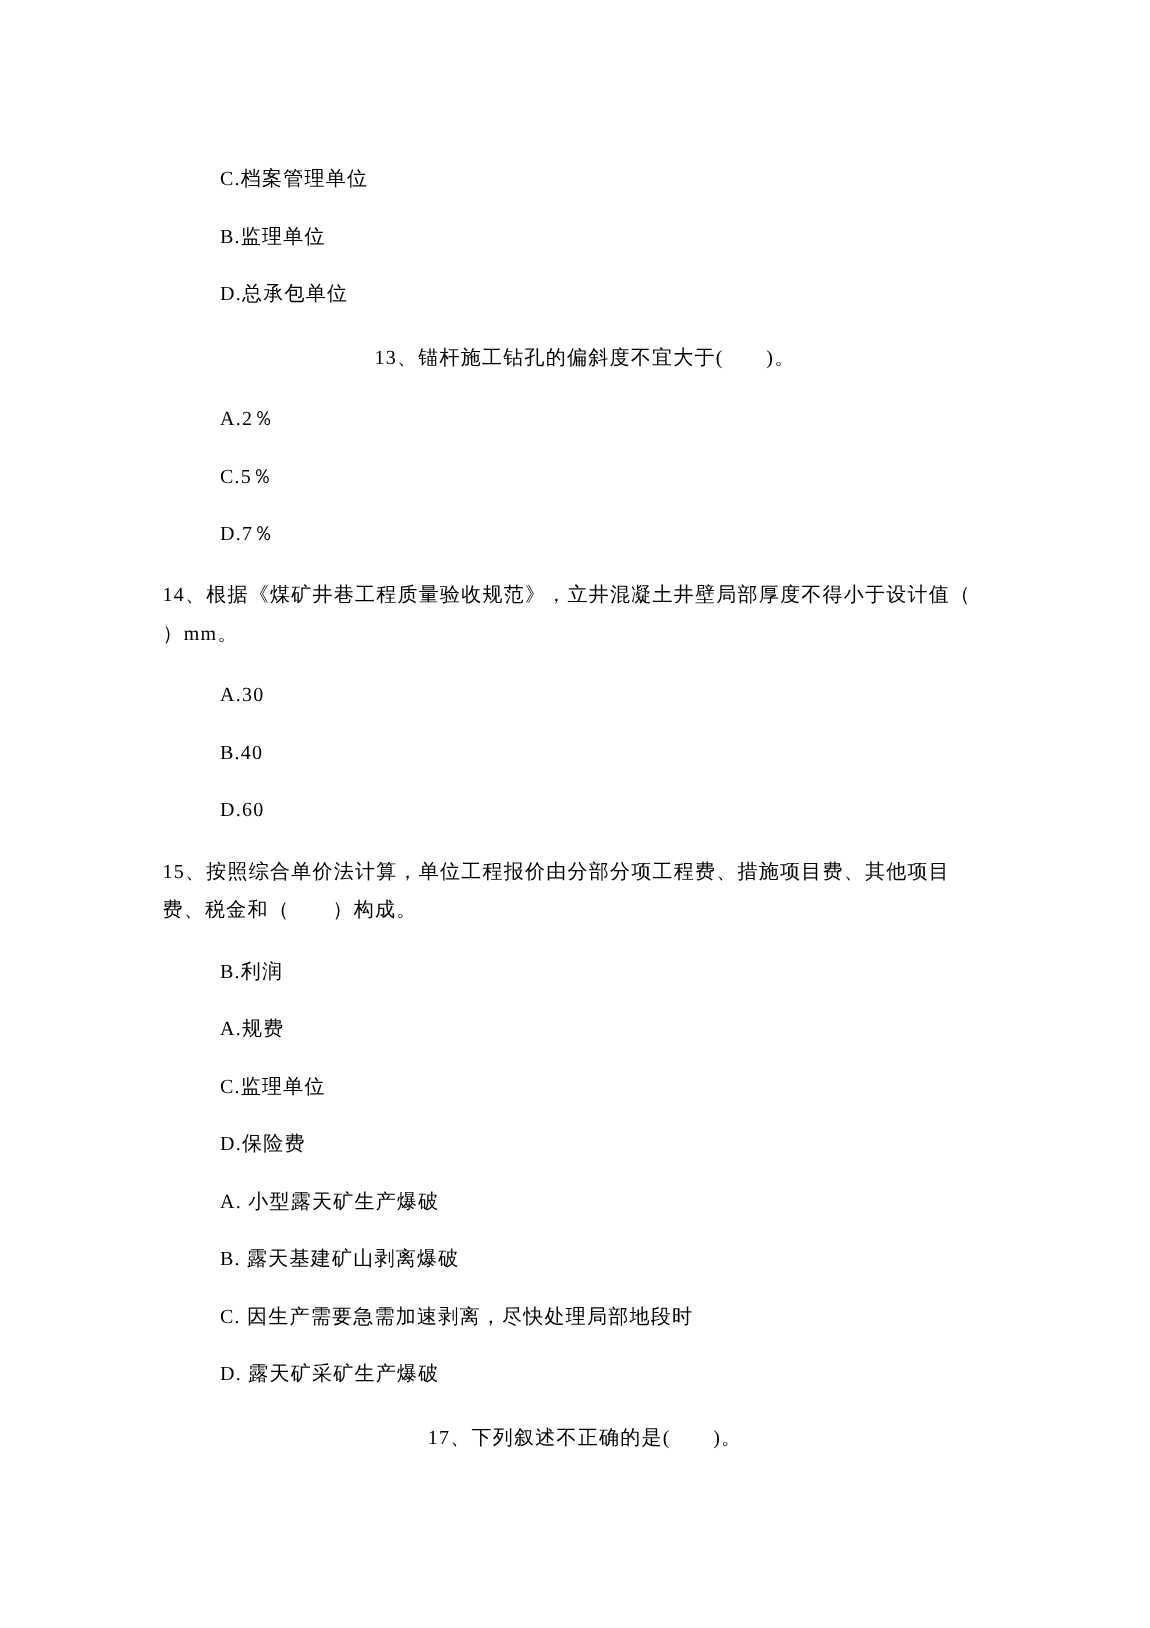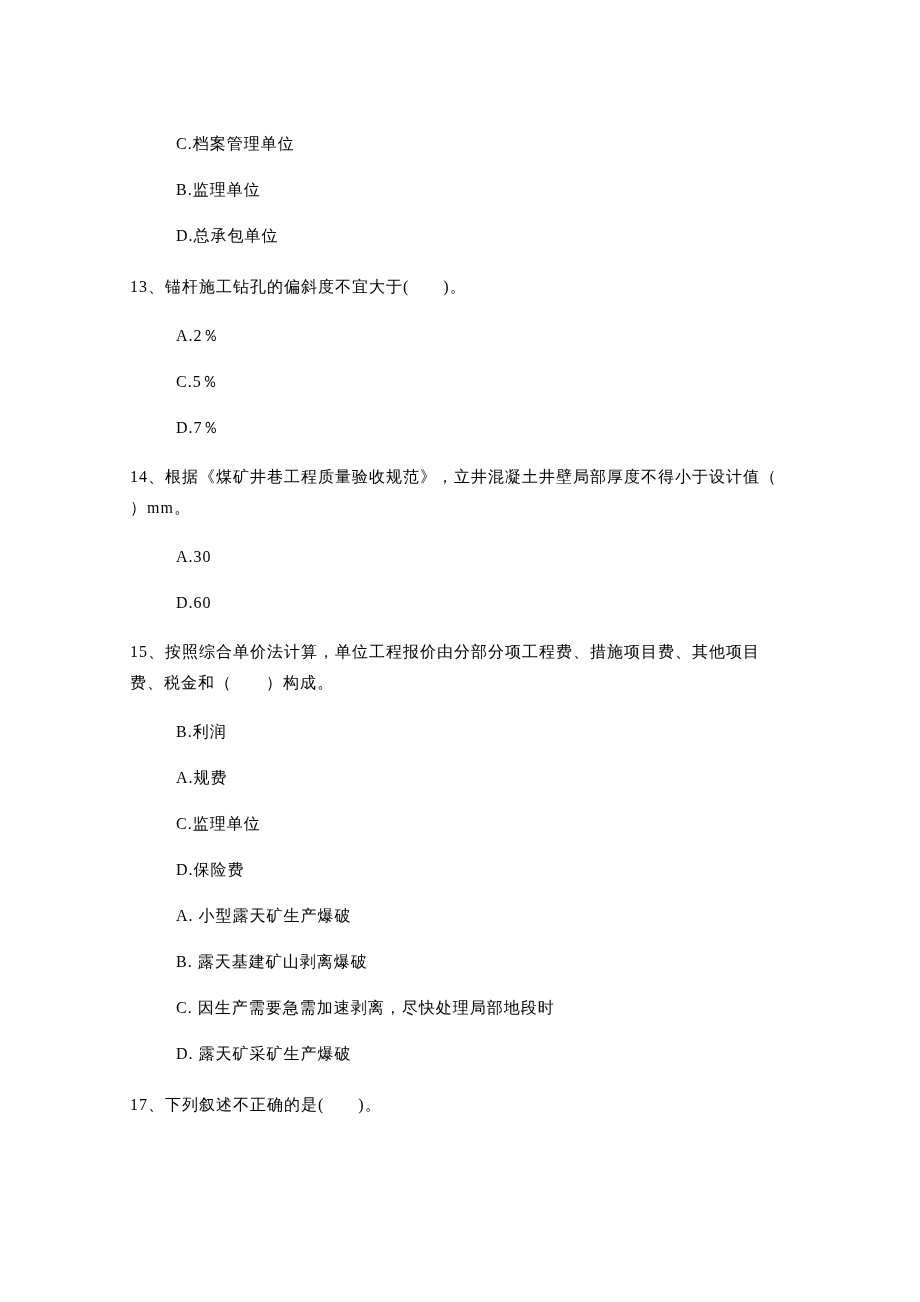--- a/index.html
+++ b/index.html
@@ -16,23 +16,24 @@
     min-height: 1302px;
     padding: 110px 130px 40px 130px;
     box-sizing: border-box;
     position: relative;
   }
   .option {
     margin: 22px 0 22px 46px;
     letter-spacing: 1px;
   }
   .question {
-    margin: 24px 0 22px 0;
+    margin: 24px 0 22px 16px;
     letter-spacing: 1px;
     line-height: 1.9;
+    text-align: center;
   }
   .q-multi {
     margin: 18px 0 22px 0;
     letter-spacing: 1px;
     line-height: 1.9;
   }
 </style>
 </head>
 <body>
 
@@ -42,20 +43,21 @@
   <div class="option">B.监理单位</div>
   <div class="option">D.总承包单位</div>
 
   <div class="question">13、锚杆施工钻孔的偏斜度不宜大于(　　)。</div>
   <div class="option">A.2％</div>
   <div class="option">C.5％</div>
   <div class="option">D.7％</div>
 
   <div class="q-multi">14、根据《煤矿井巷工程质量验收规范》，立井混凝土井壁局部厚度不得小于设计值（ ）mm。</div>
   <div class="option">A.30</div>
+  <div class="option">B.40</div>
   <div class="option">D.60</div>
 
   <div class="q-multi">15、按照综合单价法计算，单位工程报价由分部分项工程费、措施项目费、其他项目费、税金和（　　）构成。</div>
   <div class="option">B.利润</div>
   <div class="option">A.规费</div>
   <div class="option">C.监理单位</div>
   <div class="option">D.保险费</div>
 
   <div class="option">A. 小型露天矿生产爆破</div>
   <div class="option">B. 露天基建矿山剥离爆破</div>

